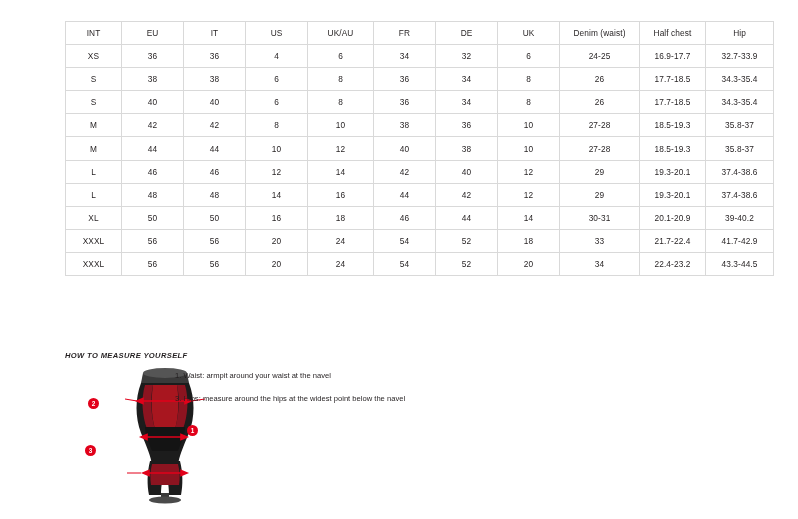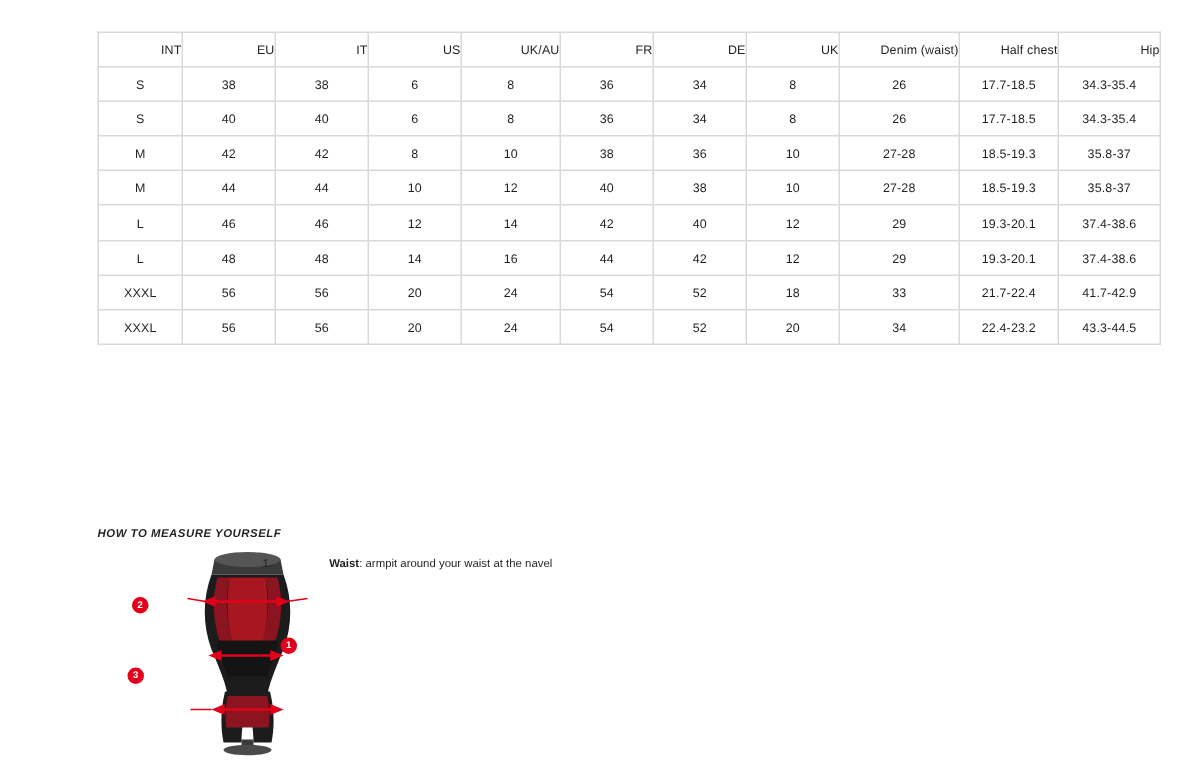--- a/index.html
+++ b/index.html
@@ -38,21 +38,20 @@
     font-size: 8.3px;
     font-weight: normal;
     text-align: center;
     vertical-align: middle;
     color: #231f20;
     padding: 0;
     letter-spacing: 0.1px;
   }
   table.size-table thead td {
     font-size: 8.3px;
-    text-align: right;
   }
   col.c-int    { width: 56px; }
   col.c-eu     { width: 62px; }
   col.c-it     { width: 62px; }
   col.c-us     { width: 62px; }
   col.c-ukau   { width: 66px; }
   col.c-fr     { width: 62px; }
   col.c-de     { width: 62px; }
   col.c-uk     { width: 62px; }
   col.c-denim  { width: 80px; }
@@ -89,21 +88,21 @@
     left: 110px;
     top: 5px;
     width: 540px;
   }
   .note {
     font-size: 7.6px;
     line-height: 11px;
     margin-bottom: 12px;
     color: #231f20;
   }
-  .note b { font-weight: bold; margin-left: 36px; }
+  .note b { font-weight: normal; }
 
   .badge {
     position: absolute;
     width: 11px;
     height: 11px;
     border-radius: 50%;
     background: #e2001a;
     color: #ffffff;
     font-size: 6.4px;
     font-weight: bold;
@@ -144,20 +143,33 @@
           <td>FR</td>
           <td>DE</td>
           <td>UK</td>
           <td>Denim (waist)</td>
           <td>Half chest</td>
           <td>Hip</td>
         </tr>
       </thead>
       <tbody>
         <tr>
+          <td>XS</td>
+          <td>36</td>
+          <td>36</td>
+          <td>4</td>
+          <td>6</td>
+          <td>34</td>
+          <td>32</td>
+          <td>6</td>
+          <td>24-25</td>
+          <td>16.9-17.7</td>
+          <td>32.7-33.9</td>
+        </tr>
+        <tr>
           <td>S</td>
           <td>38</td>
           <td>38</td>
           <td>6</td>
           <td>8</td>
           <td>36</td>
           <td>34</td>
           <td>8</td>
           <td>26</td>
           <td>17.7-18.5</td>
@@ -222,20 +234,33 @@
           <td>14</td>
           <td>16</td>
           <td>44</td>
           <td>42</td>
           <td>12</td>
           <td>29</td>
           <td>19.3-20.1</td>
           <td>37.4-38.6</td>
         </tr>
         <tr>
+          <td>XL</td>
+          <td>50</td>
+          <td>50</td>
+          <td>16</td>
+          <td>18</td>
+          <td>46</td>
+          <td>44</td>
+          <td>14</td>
+          <td>30-31</td>
+          <td>20.1-20.9</td>
+          <td>39-40.2</td>
+        </tr>
+        <tr>
           <td>XXXL</td>
           <td>56</td>
           <td>56</td>
           <td>20</td>
           <td>24</td>
           <td>54</td>
           <td>52</td>
           <td>18</td>
           <td>33</td>
           <td>21.7-22.4</td>
@@ -308,16 +333,20 @@
 
     <span class="badge" id="badge1" style="position:absolute;left:122px;top:60px;">1</span>
     <span class="badge" id="badge2" style="position:absolute;left:23px;top:33px;">2</span>
     <span class="badge" id="badge3" style="position:absolute;left:20px;top:80px;">3</span>
 
     <div class="notes">
       <div class="note">
         <span>1.</span>
         <b>Waist</b><span>: armpit around your waist at the navel</span>
       </div>
+      <div class="note">
+        <span>3.</span>
+        <b>Hips</b><span>: measure around the hips at the widest point below the navel</span>
+      </div>
     </div>
   </div>
 
 </div>
 
 </body></html>

